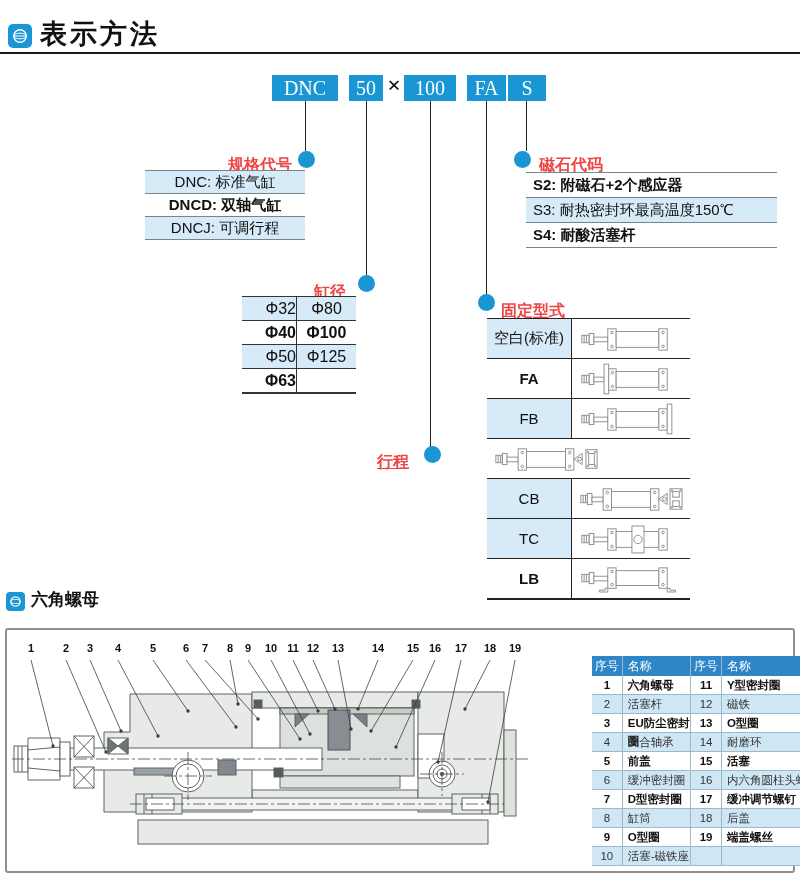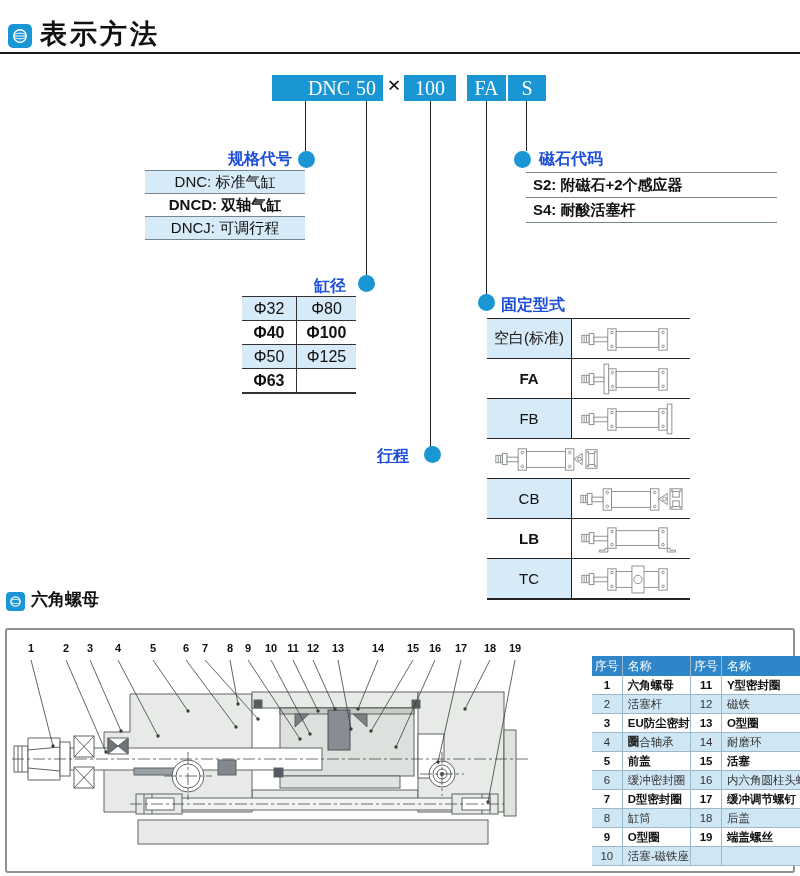--- a/index.html
+++ b/index.html
@@ -15,39 +15,39 @@
   .hdr-rule{left:0;top:52px;width:800px;height:2px;background:#1a1a1a;}
 
   
   .codebox{top:75px;height:26px;line-height:26px;background:#1a96d4;color:#fff;
            font-family:"Liberation Serif",serif;font-size:20px;text-align:center;}
   .mult{left:382px;top:72px;width:24px;font-size:24px;font-weight:bold;color:#111;
         text-align:center;font-family:"Liberation Serif",serif;}
   .vline{width:1px;background:#222;top:101px;}
   .dot{width:17px;height:17px;border-radius:50%;background:#1a96d4;}
 
-  .lbl{font-weight:bold;font-size:16px;color:#1d4ed8;white-space:nowrap;}
+  .lbl{font-weight:bold;font-size:16px;color:#ef4444;white-space:nowrap;margin-top:6px;}
 
   
   .row-blue{background:#d7eaf8;}
   .row-bold{background:#fff;font-weight:bold;}
 
   .spec-table{left:145px;top:170px;width:160px;border-top:1px solid #76848e;}
   .spec-table .r{height:22px;line-height:22px;text-align:center;font-size:15px;
                  border-bottom:1px solid #76848e;}
 
   .mag-table{left:526px;top:172px;width:251px;border-top:1px solid #76848e;}
   .mag-table .r{height:24px;line-height:24px;padding-left:7px;font-size:15px;
                 border-bottom:1px solid #76848e;}
 
   .bore-table{left:242px;top:296px;width:114px;border-top:1px solid #333;}
   .bore-table .r{display:flex;height:23px;line-height:23px;font-size:16px;
                  border-bottom:1px solid #333;}
   .bore-table .r:last-child{border-bottom:2px solid #333;}
-  .bore-table .c1{width:54px;text-align:center;border-right:1px solid #333;}
+  .bore-table .c1{width:54px;text-align:right;border-right:1px solid #333;}
   .bore-table .c2{width:59px;text-align:center;}
 
   .mnt-table{left:487px;top:318px;width:203px;border-top:1px solid #222;}
   .mnt-row{display:flex;height:39px;border-bottom:1px solid #222;}
   .mnt-row:last-child{border-bottom:2px solid #222;}
   .mnt-label{width:84px;border-right:1px solid #222;display:flex;align-items:center;
              justify-content:center;font-size:15px;}
   .mnt-diag{width:118px;background:#fff;display:flex;align-items:center;justify-content:center;}
   .bold{font-weight:bold;}
 
@@ -83,21 +83,21 @@
   <div class="abs hdr-icon">
     <svg width="20" height="20" viewBox="0 0 24 24">
       <circle cx="12" cy="12" r="7.5" fill="none" stroke="#fff" stroke-width="1.6"></circle>
       <ellipse cx="12" cy="12" rx="7.5" ry="3.4" fill="none" stroke="#fff" stroke-width="1.2"></ellipse>
       <line x1="4.5" y1="12" x2="19.5" y2="12" stroke="#fff" stroke-width="1.2"></line>
     </svg>
   </div>
   <div class="abs hdr-title">表示方法</div>
   <div class="abs hdr-rule"></div>
 
-  <div class="abs codebox" style="left:272px;width:66px;padding-left:24px;">DNC</div>
+  <div class="abs codebox" style="left:272px;width:66px;">DNC</div>
   <div class="abs codebox" style="left:349px;width:34px;">50</div>
   <div class="abs mult">×</div>
   <div class="abs codebox" style="left:404px;width:52px;">100</div>
   <div class="abs codebox" style="left:467px;width:39px;">FA</div>
   <div class="abs codebox" style="left:508px;width:38px;">S</div>
 
   <div class="abs vline" style="left:305px;height:50px;"></div>
   <div class="abs vline" style="left:366px;height:175px;"></div>
   <div class="abs vline" style="left:430px;height:346px;"></div>
   <div class="abs vline" style="left:486px;height:194px;"></div>
@@ -112,20 +112,21 @@
   <div class="abs lbl" style="left:190px;top:149px;width:102px;text-align:right;">规格代号</div>
   <div class="abs spec-table">
     <div class="r row-blue">DNC: 标准气缸</div>
     <div class="r row-bold">DNCD: 双轴气缸</div>
     <div class="r row-blue">DNCJ: 可调行程</div>
   </div>
 
   <div class="abs lbl" style="left:539px;top:149px;">磁石代码</div>
   <div class="abs mag-table">
     <div class="r row-bold">S2: 附磁石+2个感应器</div>
+    <div class="r row-blue">S3: 耐热密封环最高温度150℃</div>
     <div class="r row-bold">S4: 耐酸活塞杆</div>
   </div>
 
   <div class="abs lbl" style="left:314px;top:276px;">缸径</div>
   <div class="abs bore-table">
     <div class="r row-blue">
       <div class="c1">Φ32</div>
       <div class="c2">Φ80</div>
     </div>
     <div class="r row-bold">
@@ -269,62 +270,62 @@
             <circle cx="30.5" cy="10" r="1.4"></circle>
               <circle cx="30.5" cy="25" r="1.4"></circle>
               <circle cx="81.5" cy="10" r="1.4"></circle>
               <circle cx="81.5" cy="25" r="1.4"></circle>
           </g>
         </svg>
       </div>
     </div>
 
     <div class="mnt-row">
+      <div class="mnt-label row-blue">TC</div>
+      <div class="mnt-diag">
+        <svg class="mnt" width="104" height="32" viewBox="0 0 112 34">
+          <g fill="#fff" stroke="#878d87" stroke-width="1">
+            <rect x="3" y="13" width="8" height="8"></rect>
+              <line x1="5.5" y1="13" x2="5.5" y2="21"></line>
+              <line x1="8" y1="13" x2="8" y2="21"></line>
+            <rect x="11" y="11" width="5" height="12"></rect>
+              <rect x="16" y="15" width="15" height="5"></rect>
+            <rect x="31" y="6" width="9" height="23"></rect>
+              <rect x="40" y="9" width="46" height="17"></rect>
+              <rect x="86" y="6" width="9" height="23"></rect>
+            <rect x="57" y="3" width="13" height="29"></rect>
+              <circle cx="63.5" cy="17.5" r="4.5"></circle>
+            <circle cx="35.5" cy="10" r="1.4"></circle>
+              <circle cx="35.5" cy="25" r="1.4"></circle>
+              <circle cx="90.5" cy="10" r="1.4"></circle>
+              <circle cx="90.5" cy="25" r="1.4"></circle>
+          </g>
+        </svg>
+      </div>
+    </div>
+
+    <div class="mnt-row">
       <div class="mnt-label bold">LB</div>
       <div class="mnt-diag">
         <svg class="mnt" width="104" height="32" viewBox="0 0 112 34">
           <g fill="#fff" stroke="#878d87" stroke-width="1">
             <rect x="3" y="12" width="8" height="8"></rect>
               <line x1="5.5" y1="12" x2="5.5" y2="20"></line>
               <line x1="8" y1="12" x2="8" y2="20"></line>
             <rect x="11" y="10" width="5" height="12"></rect>
               <rect x="16" y="14" width="15" height="5"></rect>
             <rect x="31" y="5" width="9" height="22"></rect>
               <rect x="40" y="8" width="46" height="16"></rect>
               <rect x="86" y="5" width="9" height="22"></rect>
             <polygon points="31,27 31,31 22,31 22,29 28,29 28,27"></polygon>
             <polygon points="95,27 95,31 104,31 104,29 98,29 98,27"></polygon>
             <circle cx="35.5" cy="9" r="1.4"></circle>
               <circle cx="35.5" cy="23" r="1.4"></circle>
               <circle cx="90.5" cy="9" r="1.4"></circle>
               <circle cx="90.5" cy="23" r="1.4"></circle>
-          </g>
-        </svg>
-      </div>
-    </div>
-
-    <div class="mnt-row">
-      <div class="mnt-label row-blue">TC</div>
-      <div class="mnt-diag">
-        <svg class="mnt" width="104" height="32" viewBox="0 0 112 34">
-          <g fill="#fff" stroke="#878d87" stroke-width="1">
-            <rect x="3" y="13" width="8" height="8"></rect>
-              <line x1="5.5" y1="13" x2="5.5" y2="21"></line>
-              <line x1="8" y1="13" x2="8" y2="21"></line>
-            <rect x="11" y="11" width="5" height="12"></rect>
-              <rect x="16" y="15" width="15" height="5"></rect>
-            <rect x="31" y="6" width="9" height="23"></rect>
-              <rect x="40" y="9" width="46" height="17"></rect>
-              <rect x="86" y="6" width="9" height="23"></rect>
-            <rect x="57" y="3" width="13" height="29"></rect>
-              <circle cx="63.5" cy="17.5" r="4.5"></circle>
-            <circle cx="35.5" cy="10" r="1.4"></circle>
-              <circle cx="35.5" cy="25" r="1.4"></circle>
-              <circle cx="90.5" cy="10" r="1.4"></circle>
-              <circle cx="90.5" cy="25" r="1.4"></circle>
           </g>
         </svg>
       </div>
     </div>
   </div>
 
   <div class="abs s2-icon">
     <svg width="15" height="15" viewBox="0 0 24 24">
       <circle cx="12" cy="12" r="7.5" fill="none" stroke="#fff" stroke-width="1.8"></circle>
       <ellipse cx="12" cy="12" rx="7.5" ry="3.4" fill="none" stroke="#fff" stroke-width="1.4"></ellipse>

